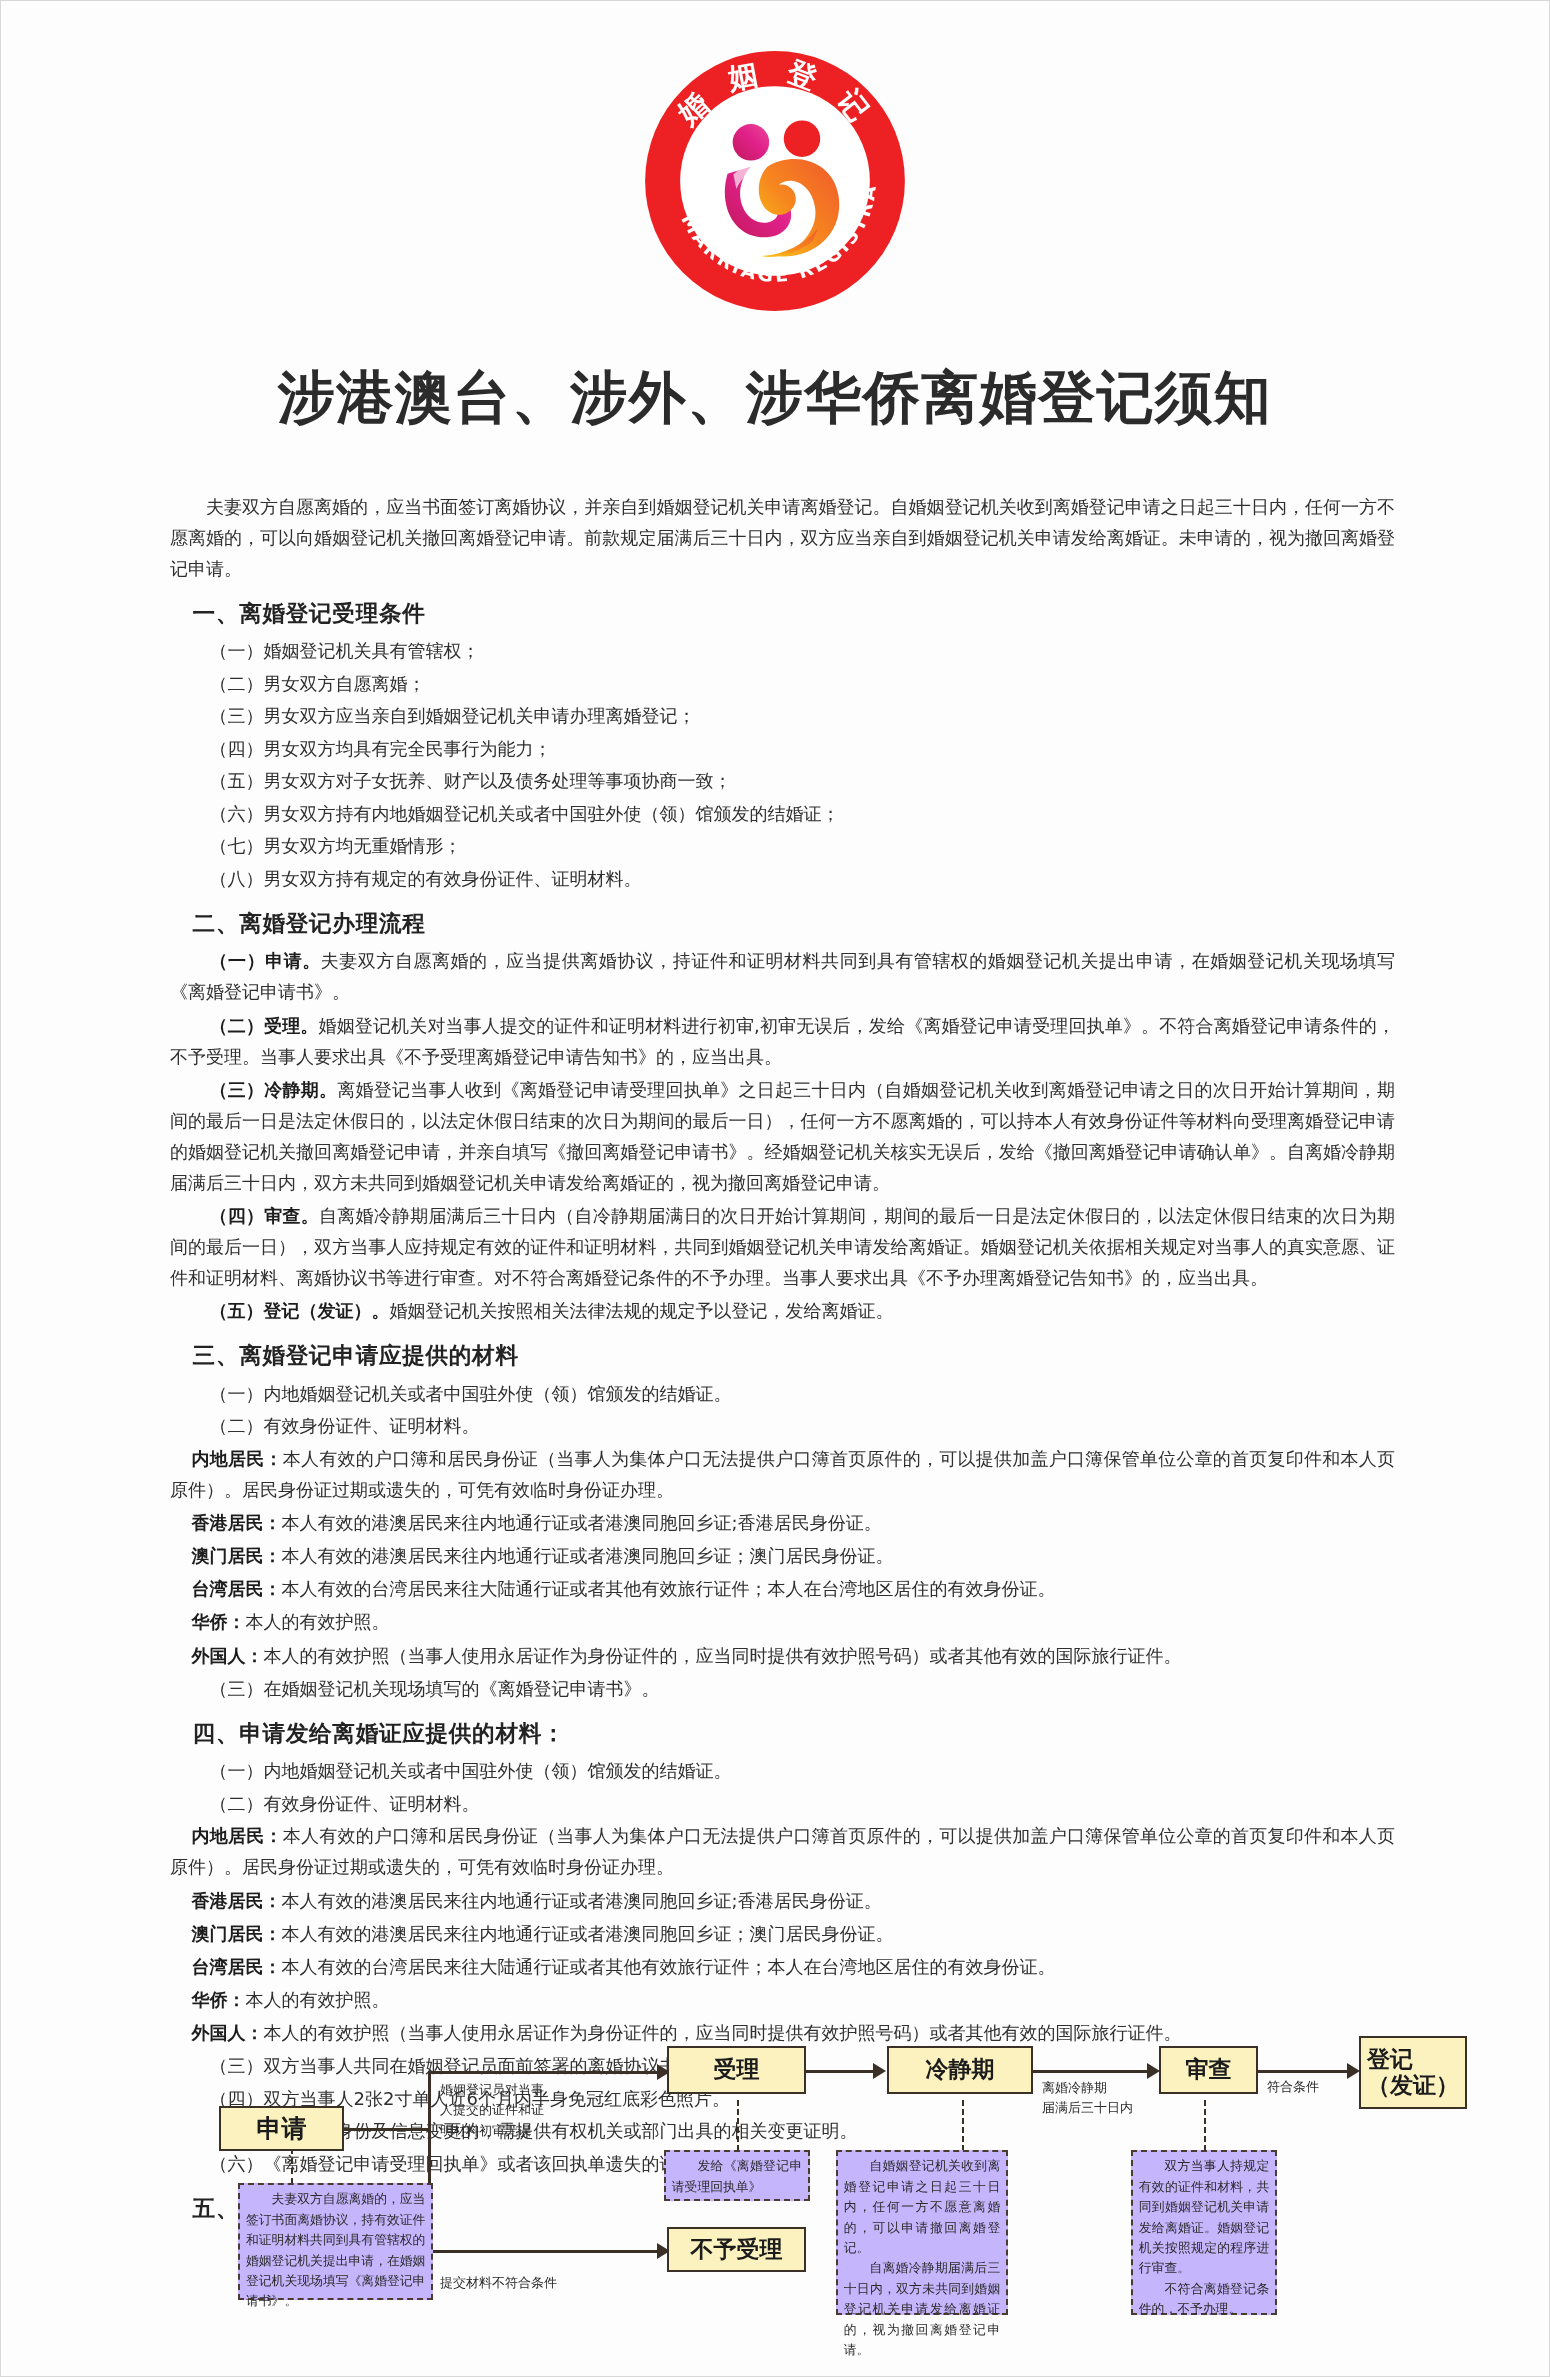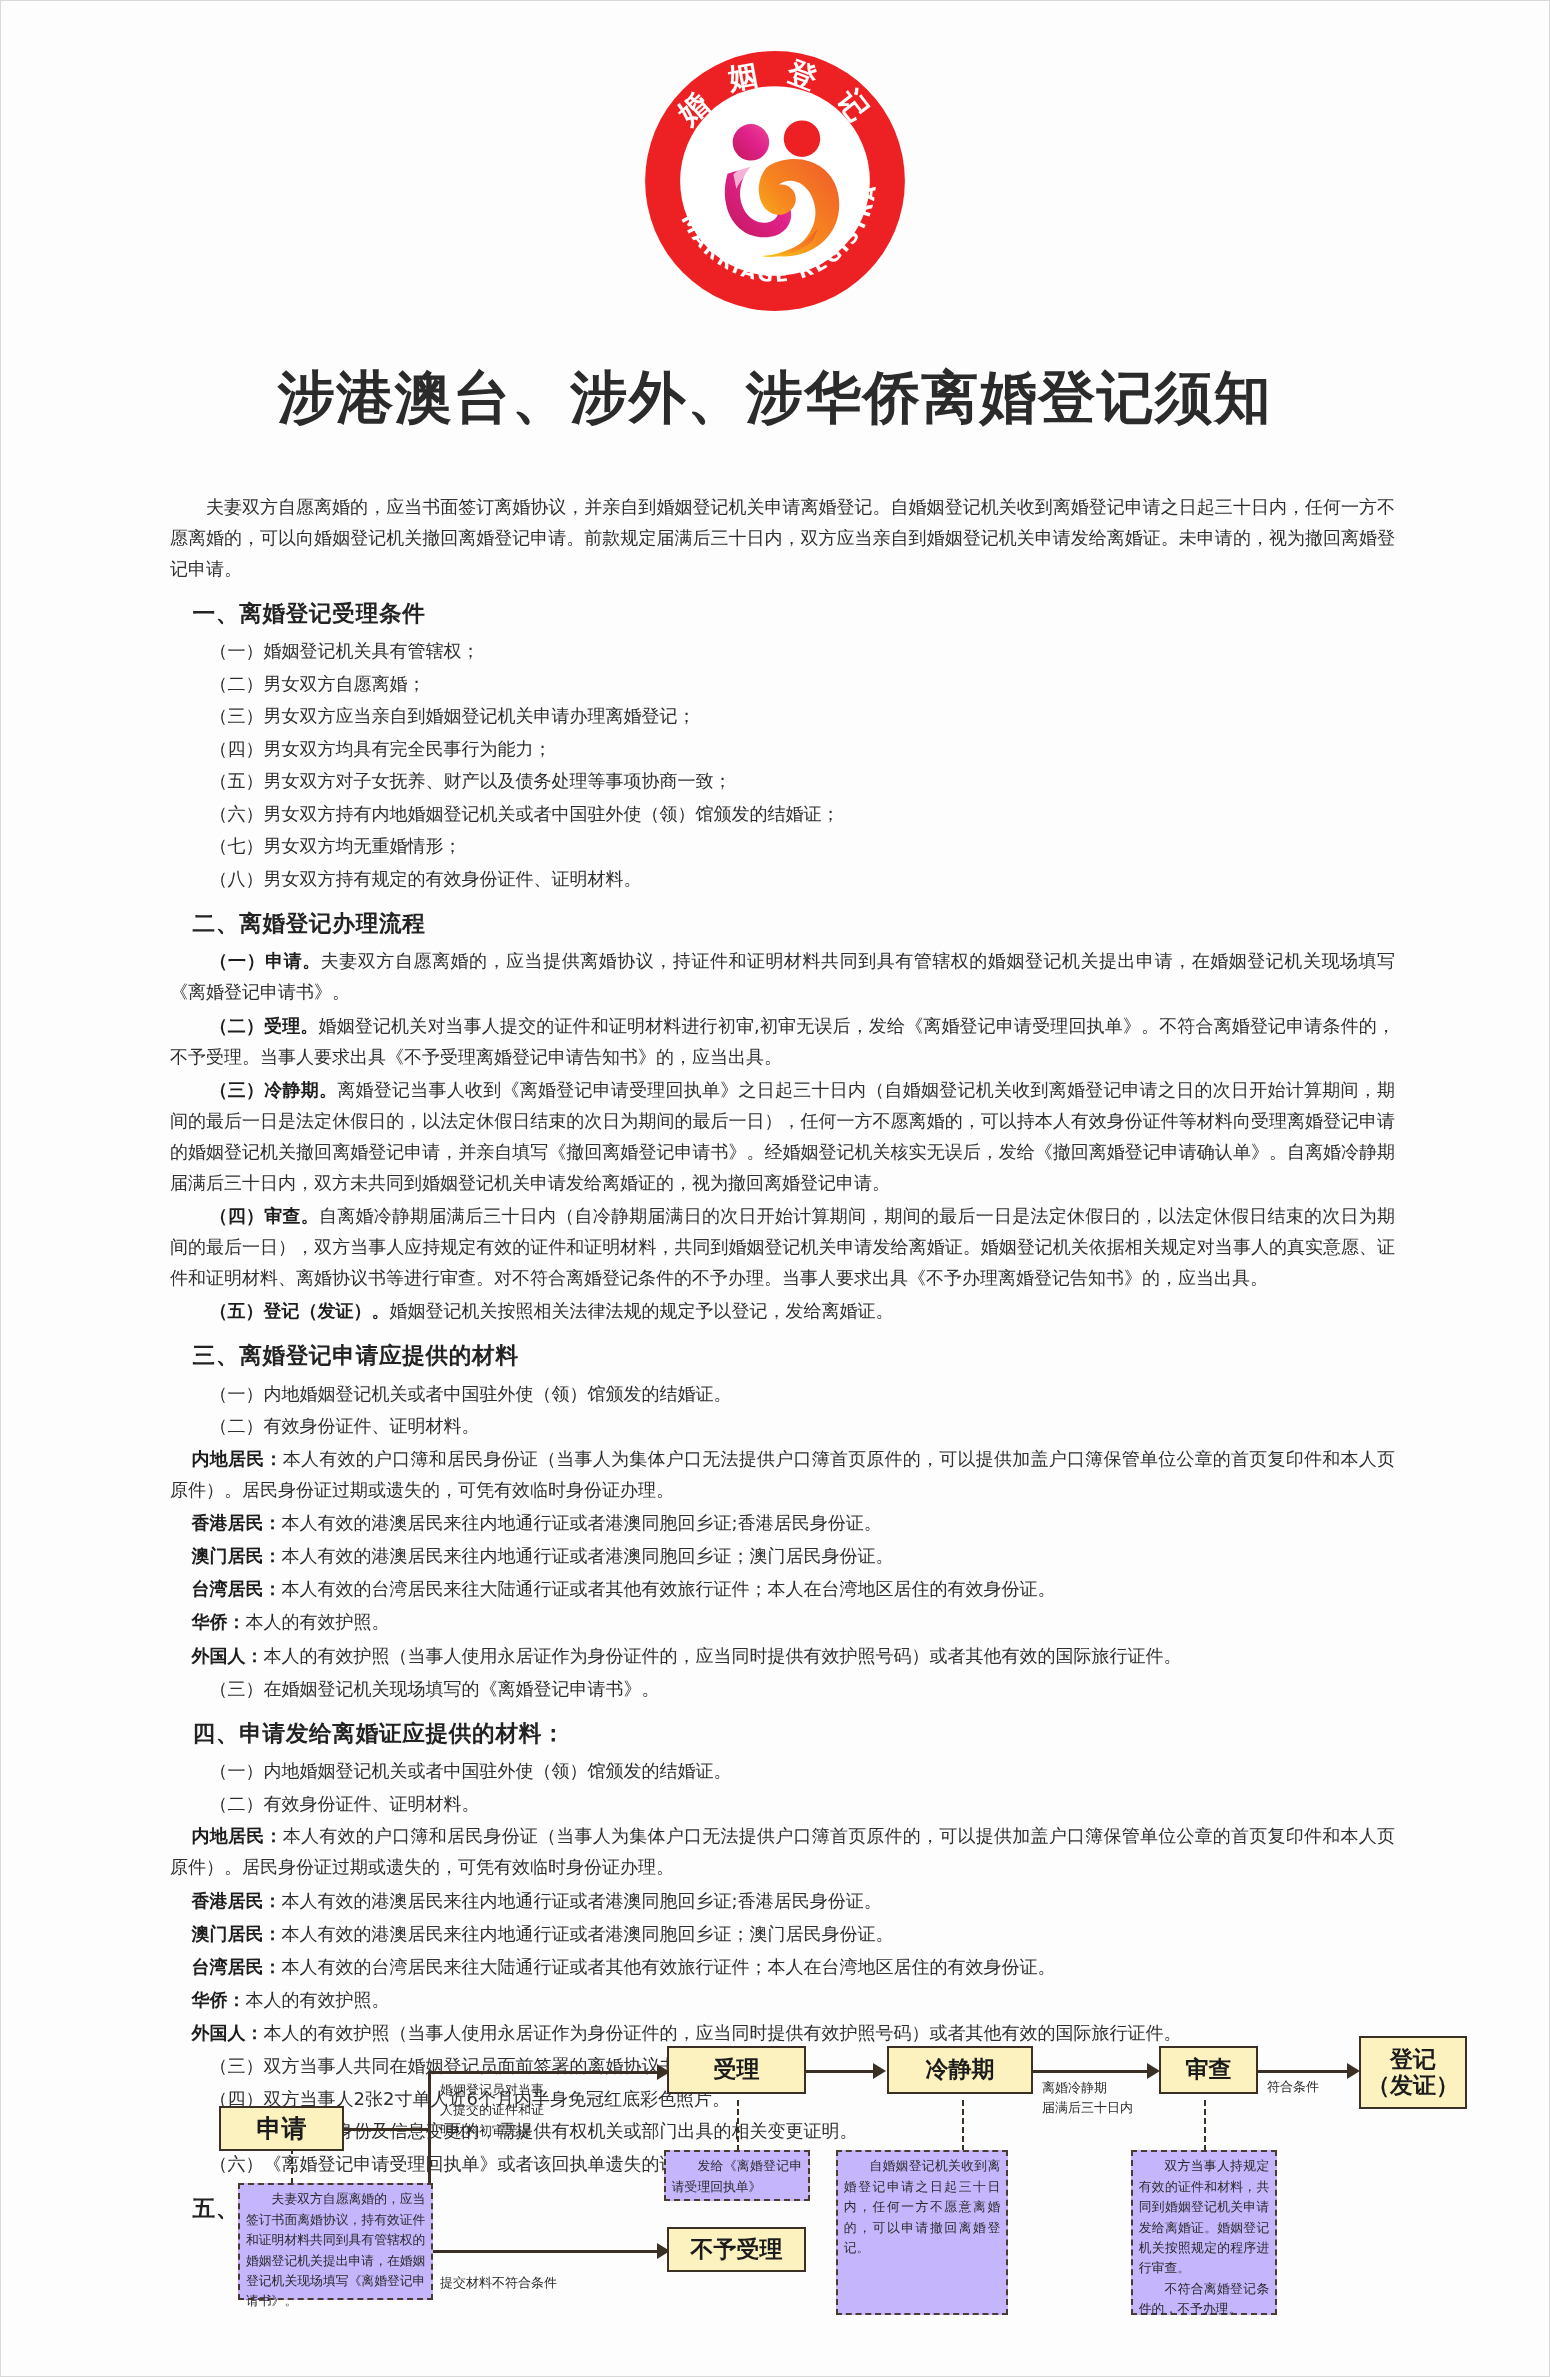--- a/index.html
+++ b/index.html
@@ -113,21 +113,20 @@
     width: 1284px;
     height: 321px;
   }
   .node {
     position: absolute;
     background: #fbf2c0;
     border: 2.9px solid #3a3026;
     display: flex;
     align-items: center;
     justify-content: center;
-    text-align: center;
     font-weight: 700;
     color: #1c1c1c;
     box-sizing: border-box;
     line-height: 1.12;
   }
   .note {
     position: absolute;
     background: #c4b5fd;
     border: 2.2px dashed #4a3b32;
     box-sizing: border-box;
@@ -299,20 +298,21 @@
     <div class="note" style="left:10.2px; top:147px; width:195px; height:117px;margin-left:45px;">
       <p>夫妻双方自愿离婚的，应当签订书面离婚协议，持有效证件和证明材料共同到具有管辖权的婚姻登记机关提出申请，在婚姻登记机关现场填写《离婚登记申请书》。</p>
     </div>
 
     <div class="note" style="left:481px; top:114px; width:146px; height:51px;">
       <p>发给《离婚登记申请受理回执单》</p>
     </div>
 
     <div class="note" style="left:653px; top:114px; width:172px; height:165px;">
       <p>自婚姻登记机关收到离婚登记申请之日起三十日内，任何一方不愿意离婚的，可以申请撤回离婚登记。</p>
+      <p>自离婚冷静期届满后三十日内，双方未共同到婚姻登记机关申请发给离婚证的，视为撤回离婚登记申请。</p>
     </div>
 
     <div class="note" style="left:948px; top:114px; width:146px; height:165px;">
       <p>双方当事人持规定有效的证件和材料，共同到婚姻登记机关申请发给离婚证。婚姻登记机关按照规定的程序进行审查。</p>
       <p>不符合离婚登记条件的，不予办理。</p>
     </div>
 
   </div>
 
 </div>

